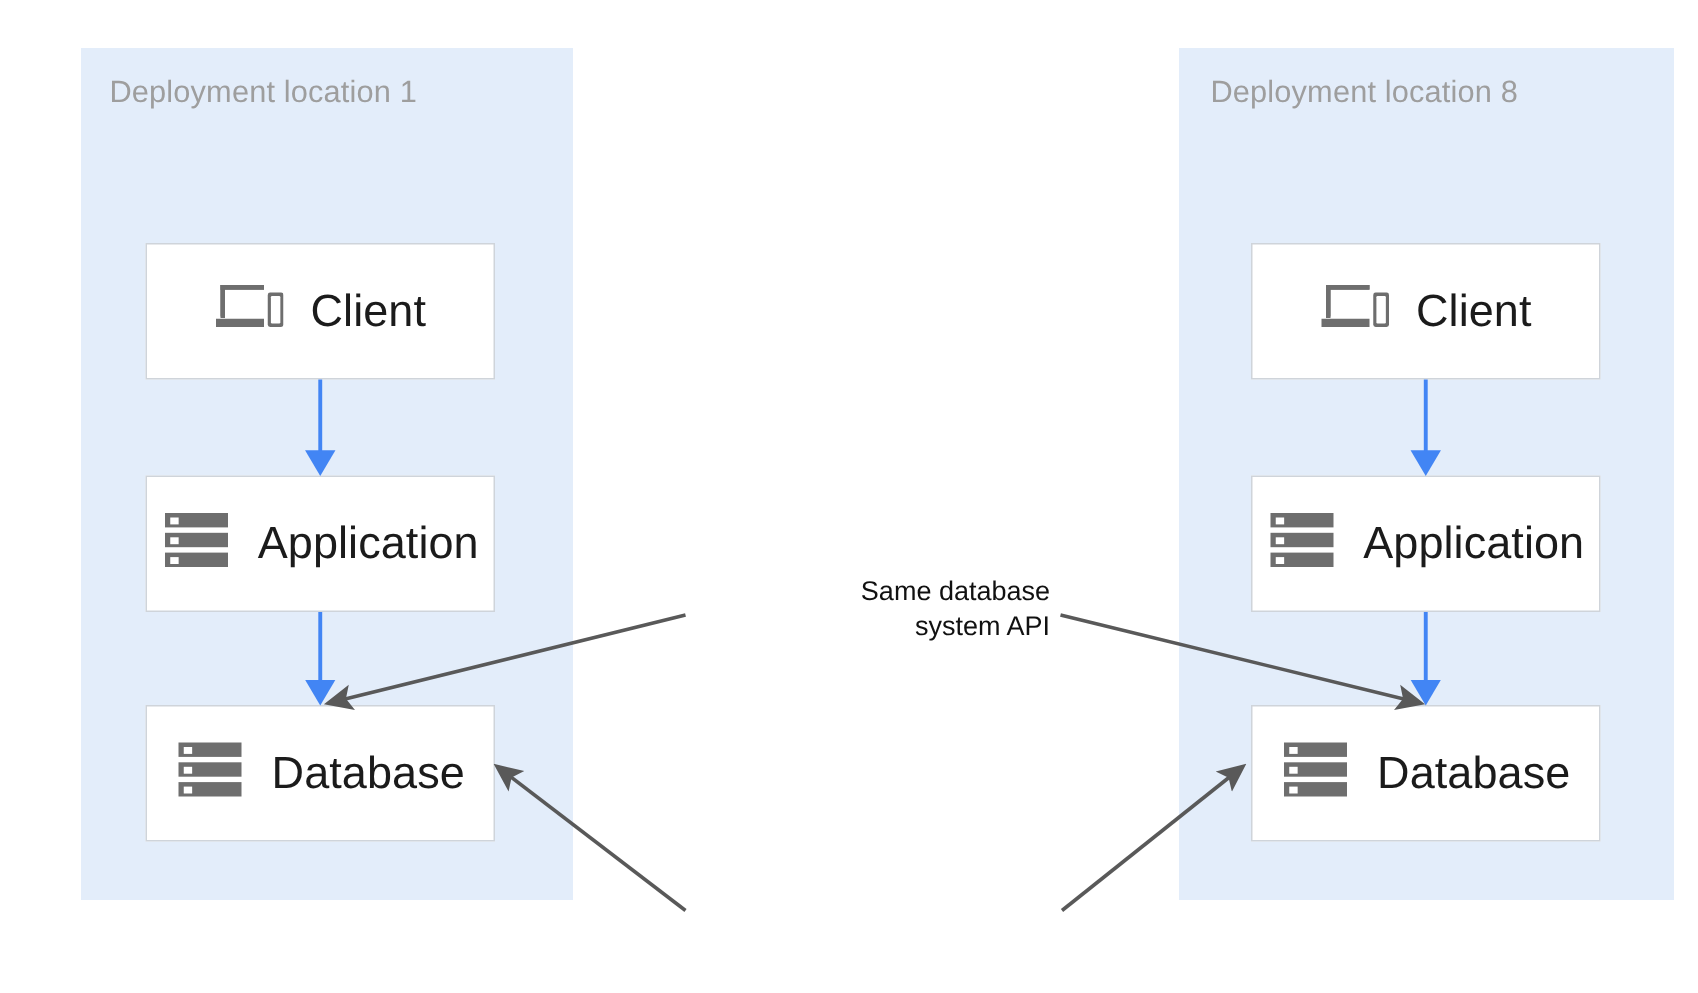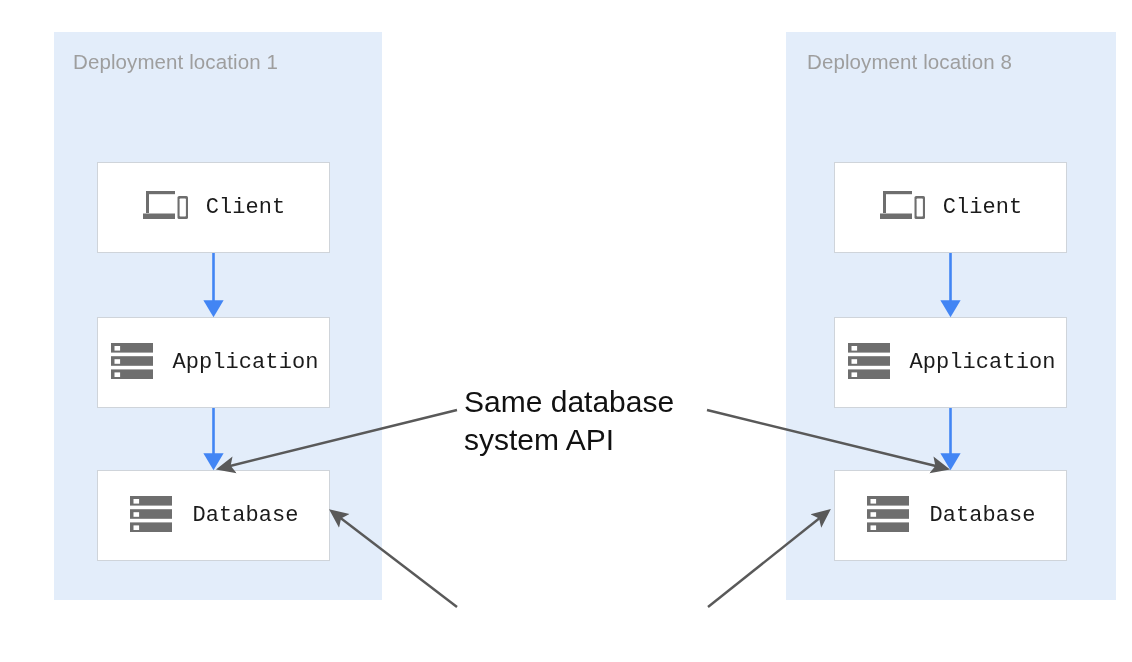--- a/index.html
+++ b/index.html
@@ -38,31 +38,30 @@
     display: flex;
     align-items: center;
     justify-content: center;
     gap: 18px;
   }
   .node-icon {
     display: block;
     flex: 0 0 auto;
   }
   .node-label {
-    font-size: 22px;
+    font-size: 30px;
     color: #1b1b1b;
     white-space: nowrap;
     letter-spacing: 0.05px;
-    font-family: Liberation Mono, monospace;
   }
   .annotation {
     position: absolute;
-    font-size: 30px;
+    font-size: 18px;
     color: #111111;
-    text-align: left;
+    text-align: right;
     line-height: 1.28;
     white-space: pre-line;
   }
   svg.overlay {
     position: absolute;
     left: 0;
     top: 0;
     width: 1132px;
     height: 662px;
     pointer-events: none;

